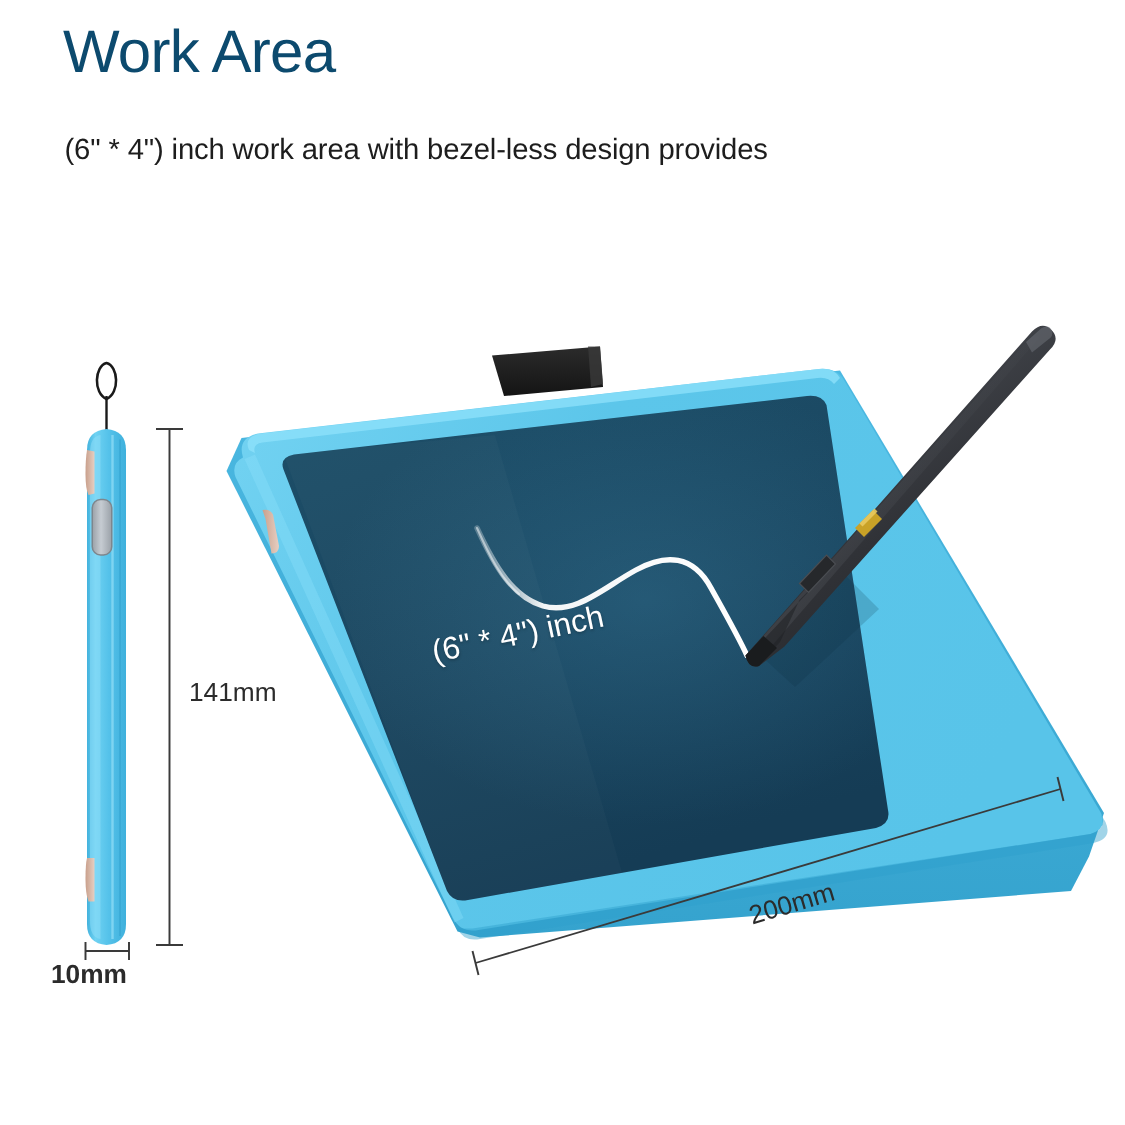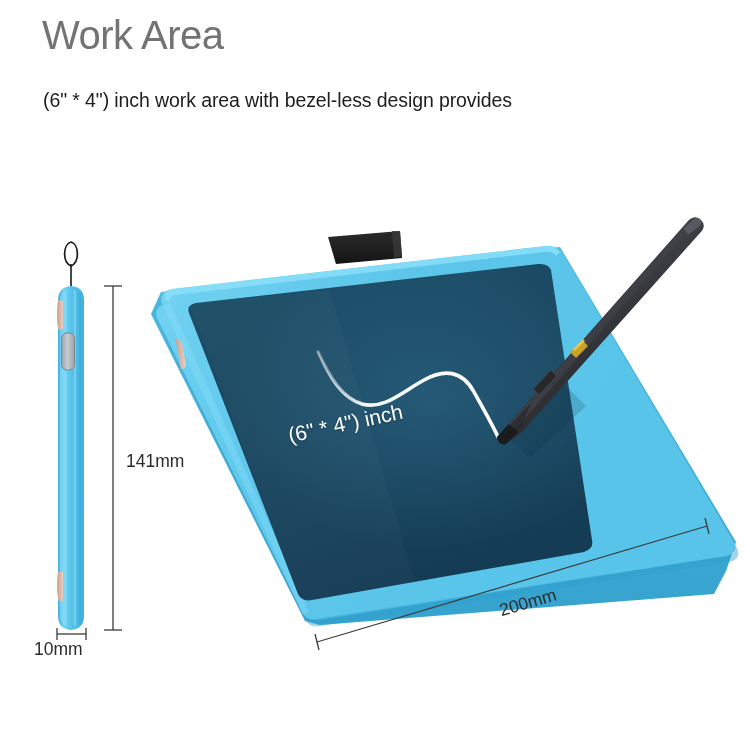--- a/index.html
+++ b/index.html
@@ -21,21 +21,21 @@
     left: 0; top: 0;
     width: 750px;
   }
   .page-title {
     position: absolute;
     left: 42px;
     top: 13px;
     font-size: 40px;
     font-weight: 400;
     letter-spacing: -0.5px;
-    color: #737373;
+    color: #0c4a6e;
     line-height: 1.1;
     white-space: nowrap;
   }
   .desc {
     position: absolute;
     left: 43px;
     top: 84px;
     width: 640px;
     font-size: 19.5px;
     font-weight: 400;
@@ -55,21 +55,21 @@
   .stage svg { display: block; }
 
   .dim-label {
     position: absolute;
     font-size: 17.5px;
     color: #2b2b2b;
     font-family: "Liberation Sans", sans-serif;
     white-space: nowrap;
   }
   .dim-141 { left: 126px; top: 451px; text-align: right; }
-  .dim-10  { left: 34px;  top: 639px; }
+  .dim-10  { left: 34px;  top: 639px; font-weight: bold; }
   .dim-200 {
     left: 497px;
     top: 601px;
     transform: rotate(-16.5deg);
     transform-origin: left top;
   }
   .screen-label {
     position: absolute;
     left: 286px;
     top: 424px;

